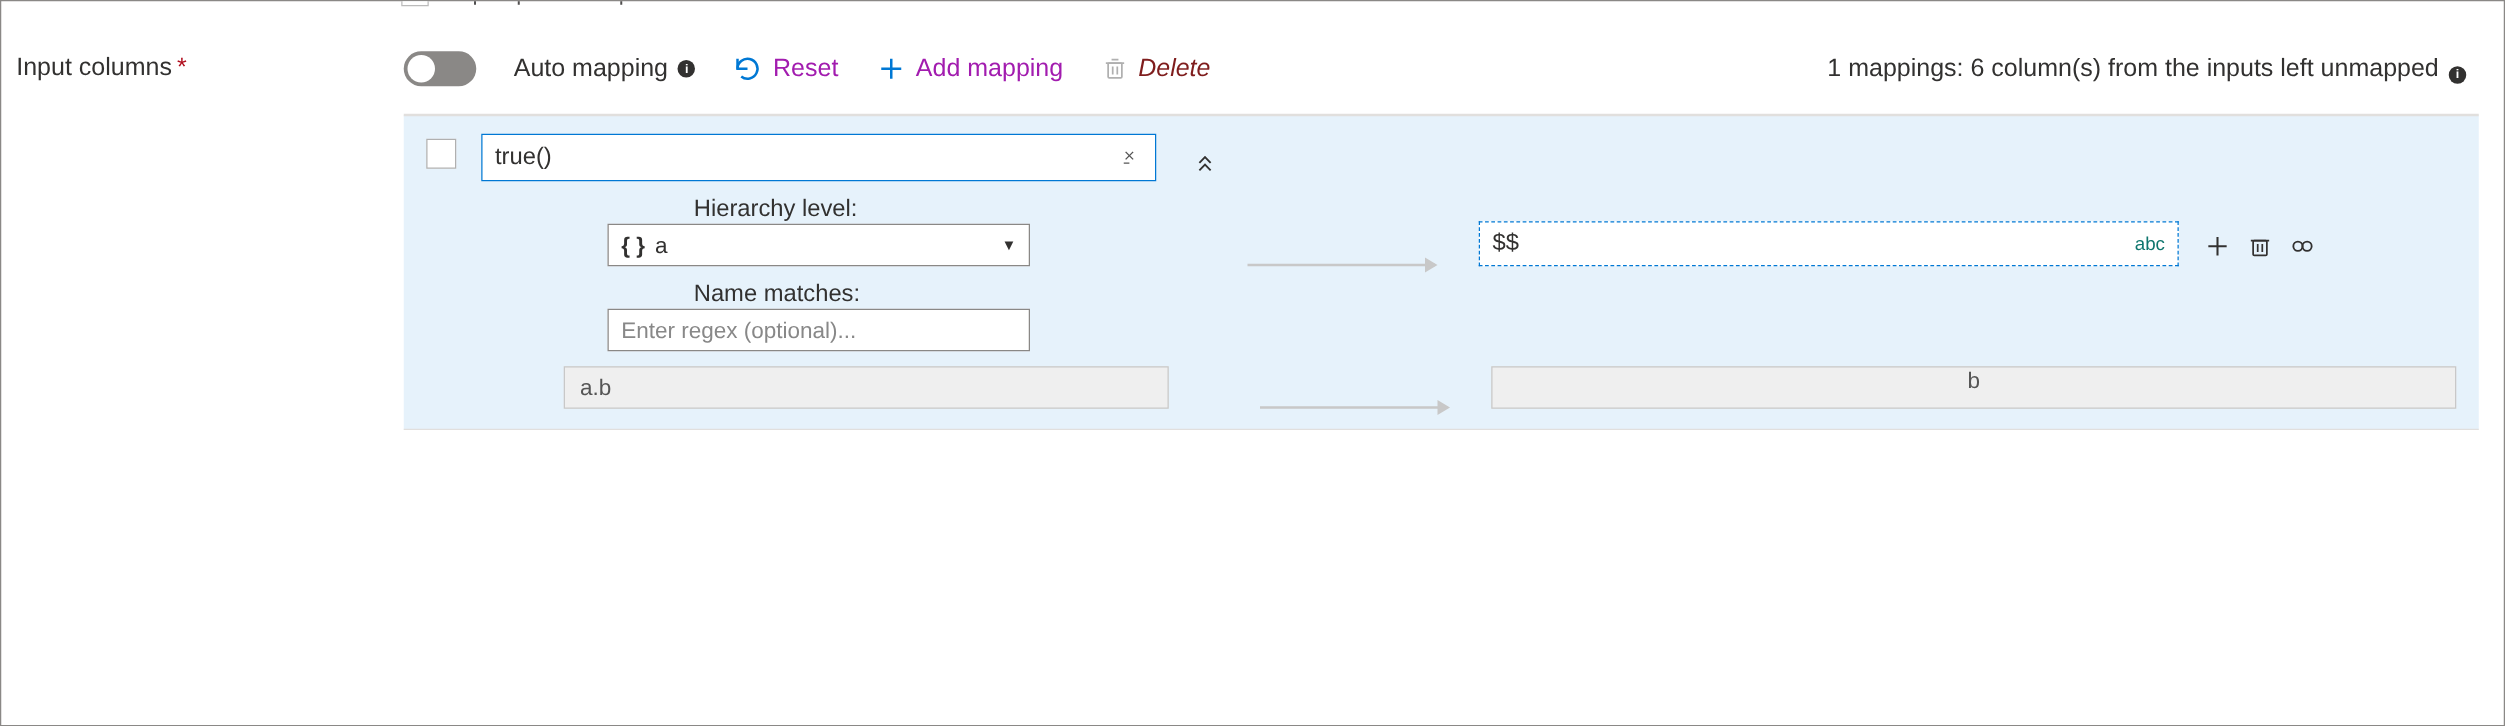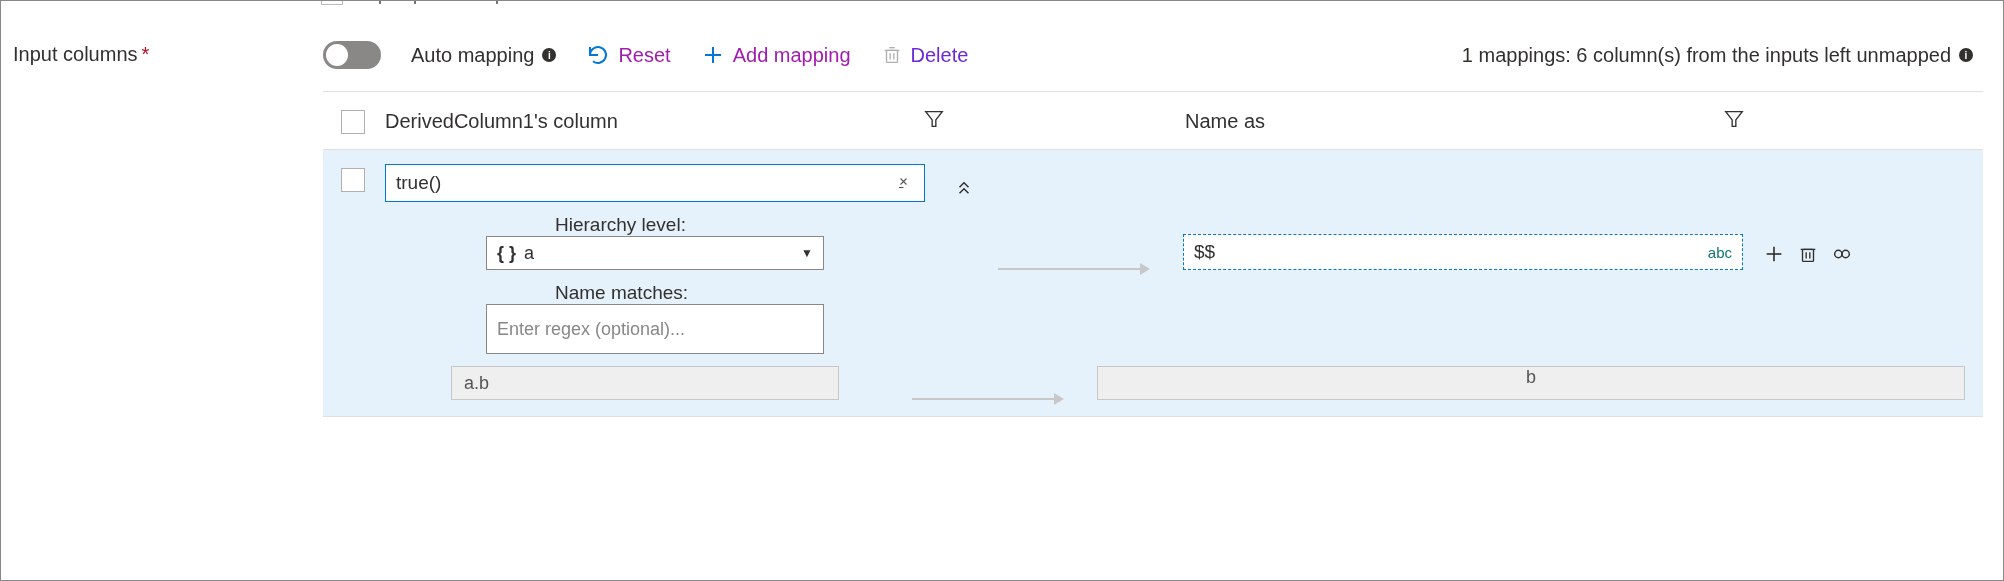--- a/index.html
+++ b/index.html
@@ -69,38 +69,38 @@
       border-radius: 50%;
     }
     .tb-item {
       display: inline-flex;
       align-items: center;
       gap: 8px;
       font-size: 20px;
     }
     .tb-item.blue svg path, .tb-item.blue svg polyline { stroke: #0078d4; }
     .tb-item.blue { color: #a21caf; }
-    .tb-item.disabled { color: #6d28d9; }
+    .tb-item.disabled { color: #7f1d1d; font-style: italic; }
     .tb-item.disabled svg * { stroke: #b0b0b0; }
     .info-dot {
       width: 14px; height: 14px;
       background: #323130;
       color: #fff;
       border-radius: 50%;
       display: inline-flex;
       align-items: center;
       justify-content: center;
       font-size: 10px;
       font-weight: bold;
     }
     .status-text {
       margin-left: auto;
       font-size: 20px;
       display: flex;
-      align-items: center;
+      align-items: flex-end;
       gap: 8px;
       padding-right: 10px;
     }
     .divider { height: 1px; background: #e1dfdd; margin-top: 12px; }
     .header-row {
       display: flex;
       align-items: center;
       padding: 16px 0 14px 18px;
       gap: 20px;
     }
@@ -188,40 +188,40 @@
       background: #fff;
       display: flex;
       align-items: center;
       padding: 0 10px;
       justify-content: space-between;
     }
     .name-box .val { font-size: 19px; }
     .name-box .hint { font-size: 15px; color: #0f766e; }
     .regex-box {
       width: 338px;
-      height: 50px;
+      height: 34px;
       border: 1px solid #8a8886;
       background: #fff;
       padding: 0 10px;
       display: flex;
       align-items: center;
       color: #888;
       font-size: 18px;
     }
     .grey-box {
       height: 34px;
       background: #efefef;
       border: 1px solid #c8c8c8;
       display: flex;
       align-items: center;
       padding: 0 12px;
       font-size: 18px;
       color: #555;
     }
-    .grey-box.left { width: 388px; margin-left: 66px; }
+    .grey-box.left { width: 484px; margin-left: 66px; }
     .grey-box.right { width: 560px; }
     .actions { display: flex; align-items: center; gap: 12px; }
     .actions svg { width: 22px; height: 22px; }
   </style>
 </head>
 <body>
 
 <div class="cutoff-row">
   <div class="chk"></div>
   <span>Skip duplicate output columns</span>
@@ -265,40 +265,20 @@
         <span>Delete</span>
       </div>
       <div class="status-text">
         <span>1 mappings: 6 column(s) from the inputs left unmapped</span>
         <span class="info-dot">i</span>
       </div>
     </div>
 
     <div class="divider"></div>
 
-    <div class="header-row">
-      <div class="chk"></div>
-      <div class="col1">
-        <span>DerivedColumn1's column</span>
-        <span class="filter-icon">
-          <svg viewBox="0 0 24 24" fill="none" stroke="#323130" stroke-width="1.5">
-            <polygon points="3 4 21 4 14 13 14 20 10 20 10 13 3 4"></polygon>
-          </svg>
-        </span>
-      </div>
-      <div class="col2"></div>
-      <div class="col3">
-        <span>Name as</span>
-        <span class="filter-icon">
-          <svg viewBox="0 0 24 24" fill="none" stroke="#323130" stroke-width="1.5">
-            <polygon points="3 4 21 4 14 13 14 20 10 20 10 13 3 4"></polygon>
-          </svg>
-        </span>
-      </div>
-    </div>
 
     <div class="body-area">
       <div class="body-chk-col">
         <div class="chk"></div>
       </div>
       <div class="body-content">
 
         <div class="row">
           <div class="expr-box">
             <span>true()</span>

